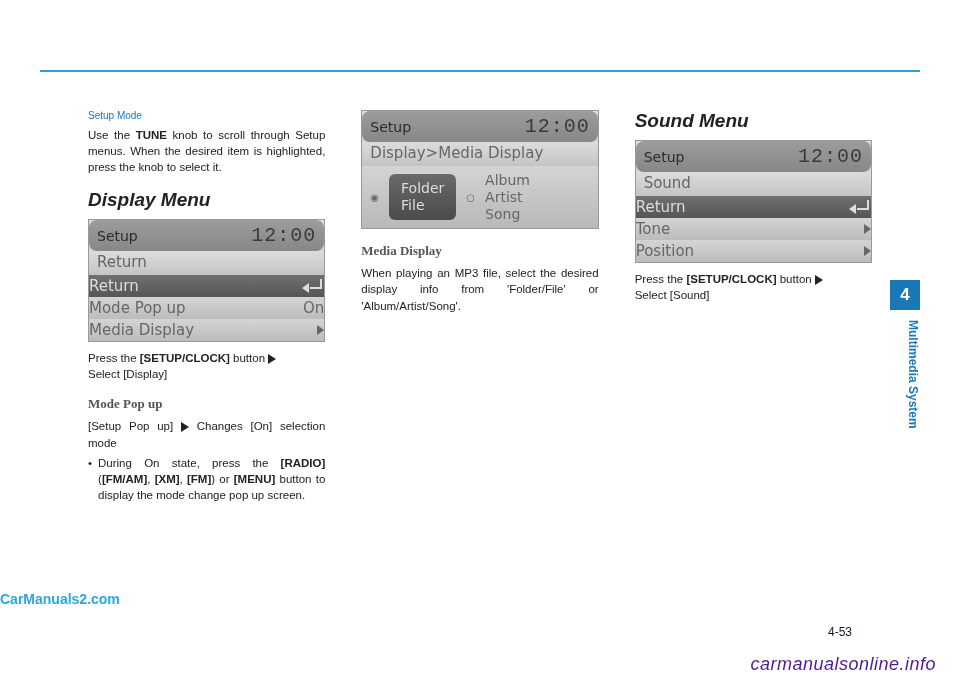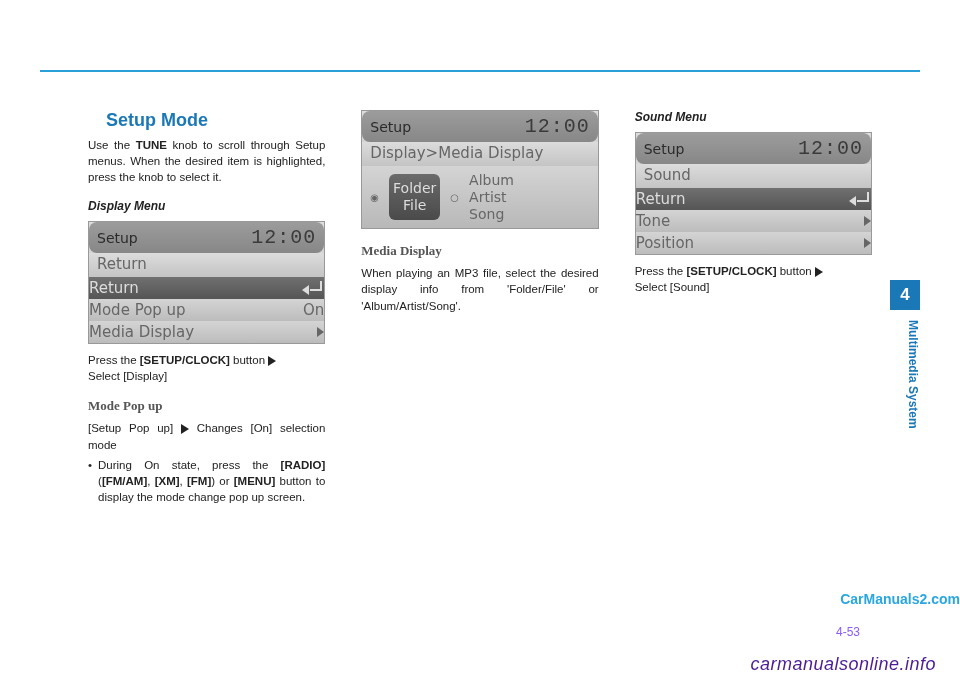--- a/index.html
+++ b/index.html
@@ -27,34 +27,33 @@
     display: flex;
     gap: 36px;
   }
   .col {
     flex: 1;
     font-size: 11.5px;
     color: #222;
   }
   .h-setup {
     color: #1b78b7;
-    font-weight: bold;
-    font-size: 18px;
+    font-weight: normal;
+    font-size: 10px;
     margin-bottom: 6px;
-    margin-left: 18px;
   }
   .body-text {
     line-height: 1.4;
     text-align: justify;
     margin-bottom: 14px;
   }
   .h-menu {
     font-weight: bold;
     font-style: italic;
-    font-size: 12px;
+    font-size: 19px;
     margin-bottom: 8px;
   }
   .h-sub {
     font-family: Georgia, 'Times New Roman', serif;
     font-weight: bold;
     color: #555;
     font-size: 13px;
     margin-bottom: 6px;
     margin-top: 14px;
   }
@@ -112,23 +111,22 @@
     display: flex;
     align-items: center;
     gap: 10px;
     padding: 6px 8px;
     background: linear-gradient(#d4d4d4, #b8b8b8);
   }
   .scr-opt-box {
     background: linear-gradient(#6a6a6a, #4a4a4a);
     color: #ddd;
     border-radius: 6px;
-    padding: 6px 4px;
+    padding: 6px 12px;
     font-size: 14px;
-    text-align: center;
     line-height: 1.2;
   }
   .scr-opt-col {
     color: #666;
     font-size: 14px;
     line-height: 1.2;
   }
   .radio { font-size: 10px; color: #666; }
   .tri-right::after {
     content: "";
@@ -192,31 +190,31 @@
     font-size: 12px;
     font-weight: bold;
     margin-top: 10px;
     text-align: center;
     width: 30px;
   }
   .watermark1 {
     position: absolute;
     bottom: 82px;
     left: 0; right: 0;
-    text-align: right;
+    text-align: left;
     color: #2aa7e0;
     font-weight: bold;
     font-size: 14px;
   }
   .pagenum {
     position: absolute;
     bottom: 50px;
-    right: 100px;
+    right: 108px;
     font-size: 12px;
-    color: #8b5cf6;
+    color: #0f172a;
   }
   .watermark2 {
     position: absolute;
     bottom: 14px;
     right: 24px;
     color: #4c1d95;
     font-size: 18px;
     font-style: italic;
     letter-spacing: 0.5px;
   }

